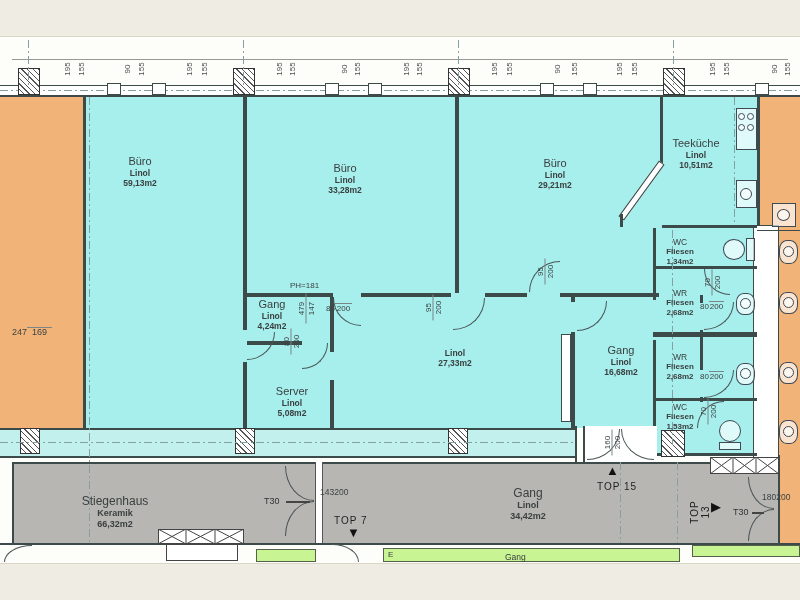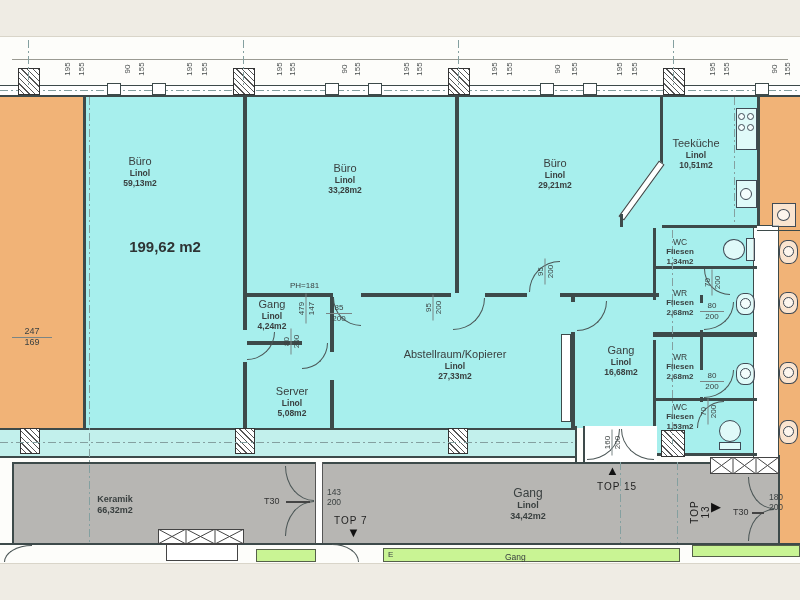--- a/index.html
+++ b/index.html
@@ -10,21 +10,21 @@
   .region{position:absolute;}
   .w{position:absolute;background:#3d4a4a;}
   .hatch{position:absolute;background-color:#fff;background-image:repeating-linear-gradient(45deg,transparent 0 3px,#555 3px 4px);border:1.5px solid #333;box-sizing:border-box;}
   .post{position:absolute;background:#fff;border:1.5px solid #3d4a4a;box-sizing:border-box;}
   .dh{position:absolute;height:1px;background:repeating-linear-gradient(90deg,#84a0a0 0 8px,transparent 8px 11px,#84a0a0 11px 13px,transparent 13px 16px);}
   .dv{position:absolute;width:1px;background:repeating-linear-gradient(180deg,#84a0a0 0 8px,transparent 8px 11px,#84a0a0 11px 13px,transparent 13px 16px);}
   .dimline{position:absolute;height:1px;background:#9a9a92;}
   .vdim{position:absolute;width:26px;height:10px;transform:rotate(-90deg);font-size:8px;line-height:10px;color:#4a4f4f;text-align:center;}
   .vpair{position:absolute;display:flex;flex-direction:column;align-items:center;transform:rotate(-90deg);font-size:8px;line-height:9px;color:#3c4242;}
   .vpair .p2{border-top:1px solid #7a8585;width:100%;text-align:center;}
-  .frac{position:absolute;display:flex;flex-direction:column;align-items:center;font-size:8px;line-height:9.5px;color:#3c4242;}
+  .frac{position:absolute;display:flex;flex-direction:row;align-items:center;font-size:8px;line-height:9.5px;color:#3c4242;}
   .frac .p2{border-top:1px solid #7a8585;width:100%;text-align:center;}
   .frac.nobar .p2{border-top:none;}
   .rlabel{position:absolute;text-align:center;color:#3a4040;}
   .rname{font-size:11px;line-height:13px;}
   .rsub{font-size:8.5px;line-height:10px;font-weight:bold;}
   .rlabel.small .rname{font-size:8.5px;line-height:10px;}
   .rlabel.small .rsub{font-size:8px;line-height:10px;}
   .rlabel.big .rname{font-size:12px;line-height:14px;}
   .rlabel.big .rsub{font-size:9px;line-height:11px;}
   .title{position:absolute;text-align:center;font-size:15px;font-weight:600;line-height:20px;color:#2e3434;}
@@ -226,21 +226,20 @@
       <path d="M0 0L23 17M23 0L0 17M23 0L46 17M46 0L23 17M46 0L69 17M69 0L46 17M23 0V17M46 0V17" stroke="#444" stroke-width="1" fill="none"></path>
     </svg>
   </div>
 
   <div class="rlabel" style="left:90px;top:155px;width:100px;">
     <div class="rname">Büro</div>
     <div class="rsub">Linol</div>
     <div class="rsub">59,13m2</div>
   </div>
   <div class="title" style="left:75px;top:237px;width:180px;">
-    <div>199,62 m2</div>
   </div>
   <div class="rlabel" style="left:295px;top:162px;width:100px;">
     <div class="rname">Büro</div>
     <div class="rsub">Linol</div>
     <div class="rsub">33,28m2</div>
   </div>
   <div class="rlabel" style="left:505px;top:157px;width:100px;">
     <div class="rname">Büro</div>
     <div class="rsub">Linol</div>
     <div class="rsub">29,21m2</div>
@@ -254,21 +253,20 @@
     <div class="rname">Gang</div>
     <div class="rsub">Linol</div>
     <div class="rsub">4,24m2</div>
   </div>
   <div class="rlabel" style="left:262px;top:385px;width:60px;">
     <div class="rname">Server</div>
     <div class="rsub">Linol</div>
     <div class="rsub">5,08m2</div>
   </div>
   <div class="rlabel" style="left:375px;top:348px;width:160px;">
-    <div class="rname">Abstellraum/Kopierer</div>
     <div class="rsub">Linol</div>
     <div class="rsub">27,33m2</div>
   </div>
   <div class="rlabel" style="left:592px;top:344px;width:58px;">
     <div class="rname">Gang</div>
     <div class="rsub">Linol</div>
     <div class="rsub">16,68m2</div>
   </div>
   <div class="rlabel small" style="left:656px;top:237px;width:48px;">
     <div class="rname">WC</div>
@@ -284,20 +282,21 @@
     <div class="rname">WR</div>
     <div class="rsub">Fliesen</div>
     <div class="rsub">2,68m2</div>
   </div>
   <div class="rlabel small" style="left:656px;top:402px;width:48px;">
     <div class="rname">WC</div>
     <div class="rsub">Fliesen</div>
     <div class="rsub">1,53m2</div>
   </div>
   <div class="rlabel big" style="left:45px;top:494px;width:140px;">
+    <div class="rname">Stiegenhaus</div>
     <div class="rsub">Keramik</div>
     <div class="rsub">66,32m2</div>
   </div>
   <div class="rlabel big" style="left:478px;top:486px;width:100px;">
     <div class="rname">Gang</div>
     <div class="rsub">Linol</div>
     <div class="rsub">34,42m2</div>
   </div>
   <div class="abs" style="left:505px;top:552px;font-size:8.5px;color:#3a4040;">Gang</div>
   <div class="abs" style="left:388px;top:550px;font-size:8px;color:#3a4040;">E</div>

